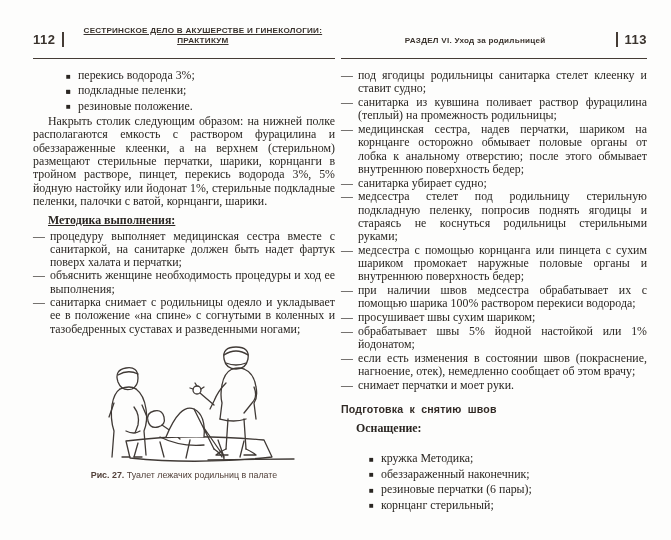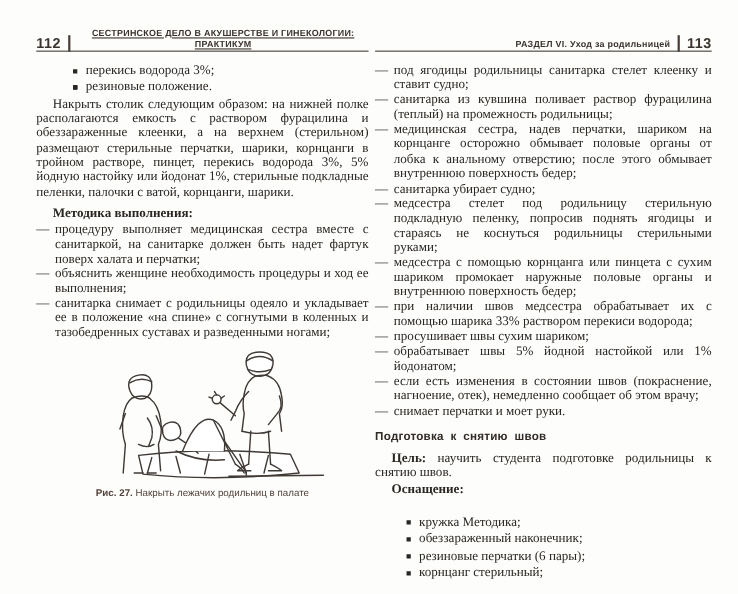--- a/index.html
+++ b/index.html
@@ -4,40 +4,40 @@
 <style>
   html,body{margin:0;padding:0;background:#fff;}
   .spread{position:relative;width:671px;height:540px;background:#fdfdfc;overflow:hidden;
           font-family:"Liberation Serif",serif;color:#2a2622;}
   .page{position:absolute;top:27px;width:302px;}
   .page.left{left:33px;}
   .page.right{left:341px;width:306px;}
 
   
   .pagehead{display:flex;align-items:flex-end;border-bottom:1.6px solid #453c35;
-            padding-bottom:0;height:19px;color:#3a332d;}
+            padding-bottom:12px;height:19px;color:#3a332d;}
   .pnum{font:700 13px/13px "Liberation Sans",sans-serif;letter-spacing:.5px;}
   .vsep{width:1.2px;height:15px;background:#453c35;margin:0 0 -1px 0;}
   .ptitle{font:700 8.1px/10px "Liberation Sans",sans-serif;letter-spacing:.25px;flex:1;}
   .page.left  .pagehead .pnum{margin-right:7px;}
   .page.left  .pagehead .ptitle{text-align:center;margin-left:7px;text-decoration:underline;}
   .page.right .pagehead .pnum{margin-left:7px;text-align:center;}
-  .page.right .pagehead .ptitle{text-align:right;}
+  .page.right .pagehead .ptitle{text-align:center;}
   .page.right .pagehead .vsep{margin-left:7px;}
 
   
   .pbody{margin-top:10px;font-size:11.9px;line-height:13.3px;text-align:justify;}
   .sqlist{margin:0 0 2px 0;padding:0;list-style:none;}
   .sqlist li{position:relative;padding-left:45px;margin-bottom:2.1px;text-align:left;}
   .sqlist li .mk{position:absolute;left:33px;top:.5px;font-size:8px;color:#2a2622;}
   .eq .sqlist li{padding-left:40px;}
   .eq .sqlist li .mk{left:28px;}
   .para{margin:2px 0 0 0;text-indent:15px;}
   .bold-lead{font-weight:700;}
-  .method-head{margin:6px 0 2px 0;text-indent:15px;font-weight:700;}
+  .method-head{margin:6px 0 2px 0;text-indent:15px;font-weight:700;text-decoration:underline;}
   .dashlist{margin:0;}
   .dli{position:relative;padding-left:17px;}
   .dli .mk{position:absolute;left:0;top:0;}
   .page.right .dli{margin-bottom:.4px;}
 
   
   .sec-head{margin:11px 0 7px 0;text-align:left;
             font:700 10.6px/12px "Liberation Sans",sans-serif;
             letter-spacing:.2px;word-spacing:3px;color:#322b26;}
   .goal{margin:0;text-indent:15px;}
@@ -61,21 +61,21 @@
     <header class="pagehead">
       <span class="pnum">112</span>
       <span class="vsep"></span>
       <span class="ptitle">СЕСТРИНСКОЕ ДЕЛО В АКУШЕРСТВЕ И ГИНЕКОЛОГИИ: ПРАКТИКУМ</span>
     </header>
 
     <div class="pbody">
       <ul class="sqlist">
         <li><span class="mk">■</span><span>перекись водорода 3%;</span></li>
         <li><span class="mk">■</span></li>
-        <li><span class="mk">■</span></li>
+        <li><span class="mk">■</span><span>подкладные пеленки;</span></li>
         <li><span class="mk">■</span><span>резиновые положение.</span></li>
       </ul>
 
       <p class="para">Накрыть столик следующим образом: на нижней полке располагаются емкость с раствором фурацилина и обеззараженные клеенки, а на верхнем (стерильном) размещают стерильные перчатки, шарики, корнцанги в тройном растворе, пинцет, перекись водорода 3%, 5% йодную настойку или йодонат 1%, стерильные подкладные пеленки, палочки с ватой, корнцанги, шарики.</p>
 
       <p class="method-head">Методика выполнения:</p>
 
       <div class="dashlist">
         <div class="dli"><span class="mk">—</span><span>процедуру выполняет медицинская сестра вместе с санитаркой, на санитарке должен быть надет фартук поверх халата и перчатки;</span></div>
         <div class="dli"><span class="mk">—</span><span>объяснить женщине необходимость процедуры и ход ее выполнения;</span></div>
@@ -112,50 +112,49 @@
           <path d="M158,38 q-8,8 -12,18 l-4,8"></path>
           <path d="M186,42 q4,10 -2,16 l-8,10"></path>
           <path d="M152,74 q14,4 26,0"></path>
           <path d="M160,74 l-2,30 M176,74 l2,30"></path>
           <path d="M158,104 q-8,4 -10,6 h12 M178,104 q8,4 10,6 h-12"></path>
 
           <line x1="146" y1="60" x2="132" y2="48"></line>
           <circle cx="129" cy="45" r="4" class="solid"></circle>
           <path d="M129,41 l-2,-3 M133,44 l3,-2 M125,44 l-3,-1"></path>
         </svg>
-        <figcaption><span class="cap-b">Рис. 27.</span><span> Накрыть лежачих родильниц в палате</span></figcaption>
+        <figcaption><span class="cap-b">Рис. 27.</span><span> Туалет лежачих родильниц в палате</span></figcaption>
       </figure>
     </div>
   </section>
 
   <section class="page right">
     <header class="pagehead">
       <span class="ptitle">РАЗДЕЛ VI. Уход за родильницей</span>
       <span class="vsep"></span>
       <span class="pnum">113</span>
     </header>
 
     <div class="pbody">
       <div class="dashlist">
         <div class="dli"><span class="mk">—</span><span>под ягодицы родильницы санитарка стелет клеенку и ставит судно;</span></div>
         <div class="dli"><span class="mk">—</span><span>санитарка из кувшина поливает раствор фурацилина (теплый) на промежность родильницы;</span></div>
         <div class="dli"><span class="mk">—</span><span>медицинская сестра, надев перчатки, шариком на корнцанге осторожно обмывает половые органы от лобка к анальному отверстию; после этого обмывает внутреннюю поверхность бедер;</span></div>
         <div class="dli"><span class="mk">—</span><span>санитарка убирает судно;</span></div>
         <div class="dli"><span class="mk">—</span><span>медсестра стелет под родильницу стерильную подкладную пеленку, попросив поднять ягодицы и стараясь не коснуться родильницы стерильными руками;</span></div>
         <div class="dli"><span class="mk">—</span><span>медсестра с помощью корнцанга или пинцета с сухим шариком промокает наружные половые органы и внутреннюю поверхность бедер;</span></div>
-        <div class="dli"><span class="mk">—</span><span>при наличии швов медсестра обрабатывает их с помощью шарика 33% раствором перекиси водорода;</span></div>
+        <div class="dli"><span class="mk">—</span><span>при наличии швов медсестра обрабатывает их с помощью шарика 100% раствором перекиси водорода;</span></div>
         <div class="dli"><span class="mk">—</span><span>просушивает швы сухим шариком;</span></div>
         <div class="dli"><span class="mk">—</span><span>обрабатывает швы 5% йодной настойкой или 1% йодонатом;</span></div>
         <div class="dli"><span class="mk">—</span><span>если есть изменения в состоянии швов (покраснение, нагноение, отек), немедленно сообщает об этом врачу;</span></div>
         <div class="dli"><span class="mk">—</span><span>снимает перчатки и моет руки.</span></div>
       </div>
 
       <h3 class="sec-head">Подготовка к снятию швов</h3>
 
-      <p class="goal"><span class="bold-lead">Цель:</span><span> научить студента подготовке родильницы к снятию швов.</span></p>
 
       <p class="equip-label">Оснащение:</p>
 
       <div class="eq">
         <ul class="sqlist">
           <li><span class="mk">■</span><span>кружка Методика;</span></li>
           <li><span class="mk">■</span><span>обеззараженный наконечник;</span></li>
           <li><span class="mk">■</span><span>резиновые перчатки (6 пары);</span></li>
           <li><span class="mk">■</span><span>корнцанг стерильный;</span></li>
         </ul>

